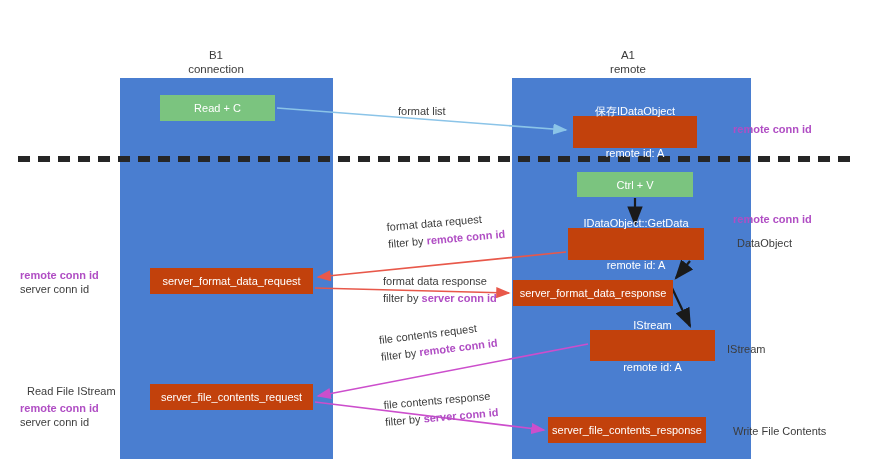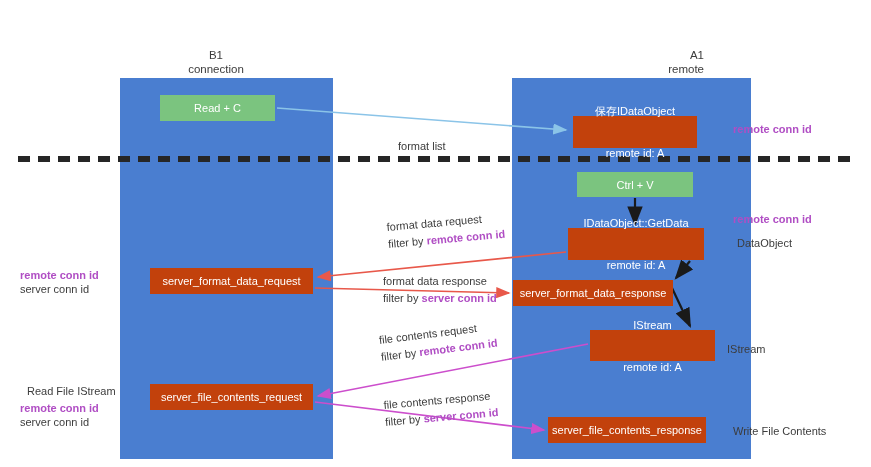--- a/index.html
+++ b/index.html
@@ -19,21 +19,21 @@
   }
 
   
   .col-head{
     position:absolute;text-align:center;color:#3c3c3c;
     font-size:11.5px;line-height:14px;
   }
   .col-head .h1{display:block;}
   .col-head .h2{display:block;}
   #head-b1{left:152px;top:48px;width:128px;}
-  #head-a1{left:576px;top:48px;width:128px;text-align:right;}
+  #head-a1{left:564px;top:48px;width:128px;}
 
   
   .lane{position:absolute;background:#4a7ed0;}
   #lane-b1{left:120px;top:78px;width:213px;height:381px;}
   #lane-a1{left:512px;top:78px;width:239px;height:381px;}
 
   
   .divider{
     position:absolute;left:18px;top:156px;width:838px;height:6px;
     background-image:repeating-linear-gradient(to right,#262626 0,#262626 12px,rgba(0,0,0,0) 12px,rgba(0,0,0,0) 20px);
@@ -57,21 +57,21 @@
   #node-fmt-resp{left:513px;top:280px;width:160px;height:26px;}
   #node-istream{left:590px;top:330px;width:125px;height:31px;}
   #node-file-req{left:150px;top:384px;width:163px;height:26px;}
   #node-file-resp{left:548px;top:417px;width:158px;height:26px;}
 
   
   .ann{position:absolute;font-size:11px;line-height:14px;color:#3c3c3c;white-space:nowrap;}
   .ann.purple{color:#b04ec4;font-weight:bold;}
   .ann .purple{color:#b04ec4;font-weight:bold;}
 
-  #lbl-format-list{left:398px;top:104px;margin-top:35px;}
+  #lbl-format-list{left:398px;top:104px;}
   #lbl-remote-1{left:733px;top:122px;}
   #lbl-remote-2{left:733px;top:212px;}
   #lbl-dataobject{left:729px;top:236px;padding-left:8px;}
   #lbl-istream{left:727px;top:342px;}
   #lbl-write-file{left:733px;top:424px;}
   #lbl-read-file{left:27px;top:384px;}
 
   #grp-left-mid{left:20px;top:268px;}
   #grp-left-bot{left:20px;top:401px;}
   .grp div{line-height:14px;font-size:11px;white-space:nowrap;}

